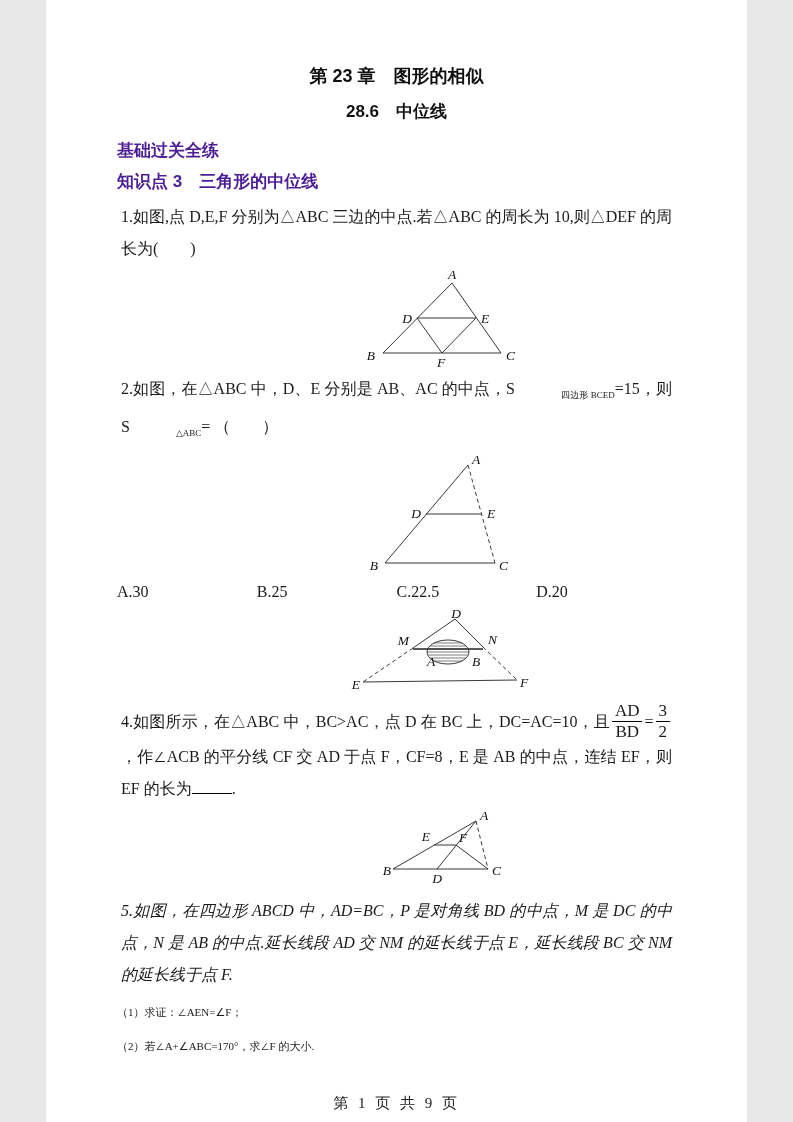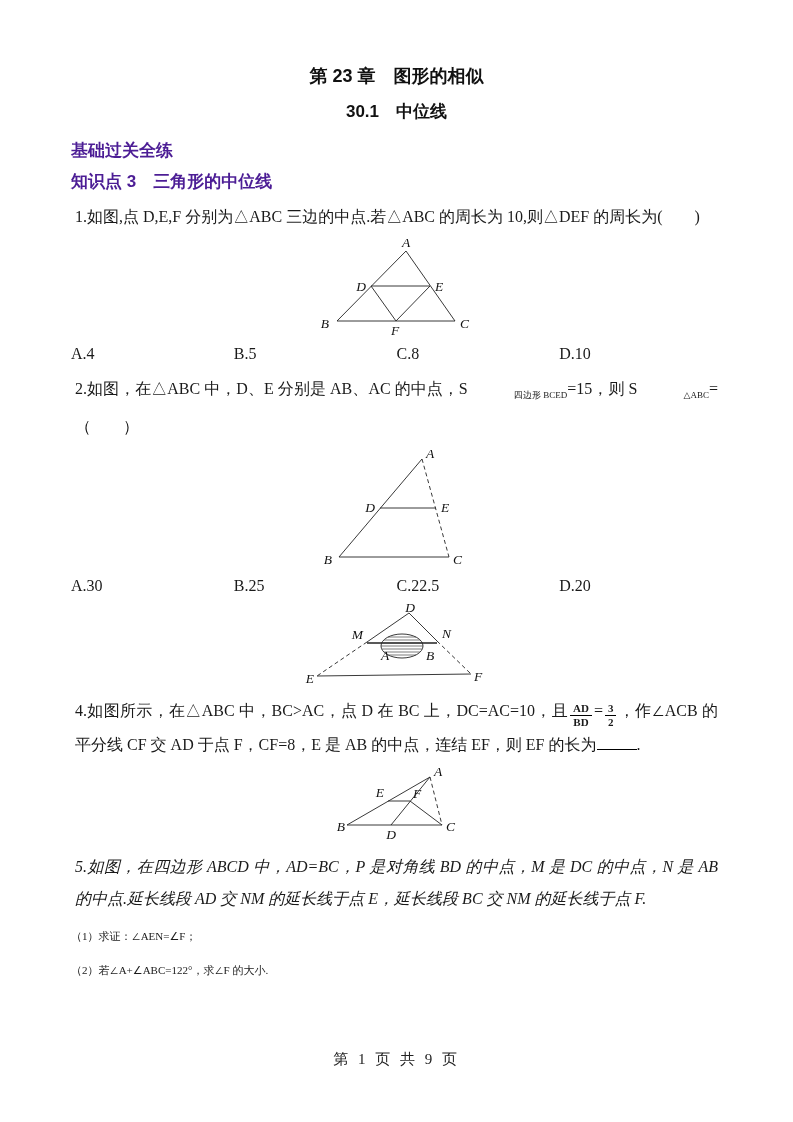--- a/index.html
+++ b/index.html
@@ -1,82 +1,76 @@
 <!DOCTYPE html>
 <html><head>
 <meta charset="utf-8">
 <style>
   html,body{margin:0;padding:0;background:#e8e8e8;}
   .page{
-    width:793px;height:1122px;position:relative;margin:0 auto;
+    width:701px;height:1122px;position:relative;margin:0 auto;
     background:#ffffff;box-sizing:border-box;
     padding:64px 71px 0 71px;
     font-family:"Liberation Serif", serif;
     color:#1a1a1a;
   }
   .title{font-family:"Liberation Sans", sans-serif;font-size:18px;font-weight:bold;
     text-align:center;margin:0 0 12px 0;color:#111;}
   .subtitle{font-family:"Liberation Sans", sans-serif;font-size:17px;font-weight:bold;
     text-align:center;margin:0 0 16px 0;color:#111;}
   .heading{font-family:"Liberation Sans", sans-serif;font-size:17px;font-weight:bold;
     margin:0 0 8px 0;color:#4c1d95;}
   .stem{font-size:16px;line-height:32px;margin:4px;text-align:justify;}
   .fig-wrap{line-height:0;}
   .options-row{display:flex;font-size:16px;line-height:30px;margin:2px 0 2px 0;}
   .opt{width:163px;}
   sub.mini{font-size:9px;vertical-align:-4px;padding-left:46px;}
   .blank{display:inline-block;border-bottom:1px solid #000;height:14px;vertical-align:baseline;}
   .blank-wide{width:56px;}
   .blank-short{width:40px;}
   .frac{display:inline-block;vertical-align:-10px;text-align:center;
-    font-size:11px;line-height:1.15;margin:0 2px;font-weight:bold;}
+    font-size:17px;line-height:1.15;margin:0 2px;}
   .frac .num{display:block;border-bottom:1px solid #000;padding:0 3px;}
   .frac .den{display:block;padding:0 3px;}
   svg.fig{overflow:visible;}
   svg.fig path, svg.fig line, svg.fig ellipse{stroke:#222;stroke-width:0.9;fill:none;}
   svg.fig .dash{stroke-dasharray:4 3;}
   svg.fig .thick{stroke-width:1.4;}
   svg.fig .hatch{stroke-width:0.7;stroke:#444;}
   svg.fig text{font-family:"Liberation Serif", serif;font-style:italic;
     font-size:13.5px;fill:#111;stroke:none;}
   .sub-q{font-size:11px;line-height:34px;margin:0;}
-  .footer{position:absolute;left:0;right:0;top:1050px;text-align:center;
+  .footer{position:absolute;left:0;right:0;top:1094px;text-align:center;
     font-size:15px;letter-spacing:3px;color:#222;}
 </style>
 </head>
 <body>
 
 <div class="page">
 
   <div class="title">第 23 章　图形的相似</div>
-  <div class="subtitle">30.1　中位线</div>
+  <div class="subtitle">28.6　中位线</div>
   <div class="heading">基础过关全练</div>
   <div class="heading">知识点 3　三角形的中位线</div>
 
   <p class="stem">1.如图,点 D,E,F 分别为△ABC 三边的中点.若△ABC 的周长为 10,则△DEF 的周长为(　　)</p>
 
   <div class="fig-wrap" style="margin:3px 0 0 228px;">
     <svg class="fig" width="230" height="100" viewBox="0 0 230 100">
       <path d="M107 14 L38 84 L156 84 Z"></path>
       <path d="M72 49 L131 49 L97 84 Z"></path>
       <text x="107" y="10" text-anchor="middle">A</text>
       <text x="30" y="91" text-anchor="end">B</text>
       <text x="161" y="91">C</text>
       <text x="67" y="54" text-anchor="end">D</text>
       <text x="136" y="54">E</text>
       <text x="96" y="98" text-anchor="middle">F</text>
     </svg>
   </div>
 
-  <div class="options-row">
-    <span class="opt">A.4</span>
-    <span class="opt">B.5</span>
-    <span class="opt">C.8</span>
-    <span class="opt">D.10</span>
-  </div>
 
   <p class="stem"><span>2.如图，在△ABC 中，D、E 分别是 AB、AC 的中点，S</span><sub class="mini">四边形 BCED</sub><span>=15，则 S</span><sub class="mini">△ABC</sub><span>= （　　）</span></p>
 
   <div class="fig-wrap" style="margin:3px 0 0 228px;">
     <svg class="fig" width="220" height="122" viewBox="0 0 220 122">
       <path d="M123 12 L40 110"></path>
       <path d="M40 110 L150 110"></path>
       <path d="M81 61 L137 61"></path>
       <path class="dash" d="M123 12 L150 110"></path>
       <text x="127" y="11">A</text>
@@ -137,17 +131,17 @@
       <text x="6" y="66" text-anchor="end">B</text>
       <text x="107" y="66">C</text>
       <text x="52" y="74" text-anchor="middle">D</text>
       <text x="45" y="32" text-anchor="end">E</text>
       <text x="74" y="33">F</text>
     </svg>
   </div>
 
   <p class="stem" style="margin-top:8px;font-style:italic;">5.如图，在四边形 ABCD 中，AD=BC，P 是对角线 BD 的中点，M 是 DC 的中点，N 是 AB 的中点.延长线段 AD 交 NM 的延长线于点 E，延长线段 BC 交 NM 的延长线于点 F.</p>
   <p class="sub-q">（1）求证：∠AEN=∠F；</p>
-  <p class="sub-q">（2）若∠A+∠ABC=122°，求∠F 的大小.</p>
+  <p class="sub-q">（2）若∠A+∠ABC=170°，求∠F 的大小.</p>
 
   <div class="footer">第 1 页 共 9 页</div>
 
 </div>
 
 </body></html>

